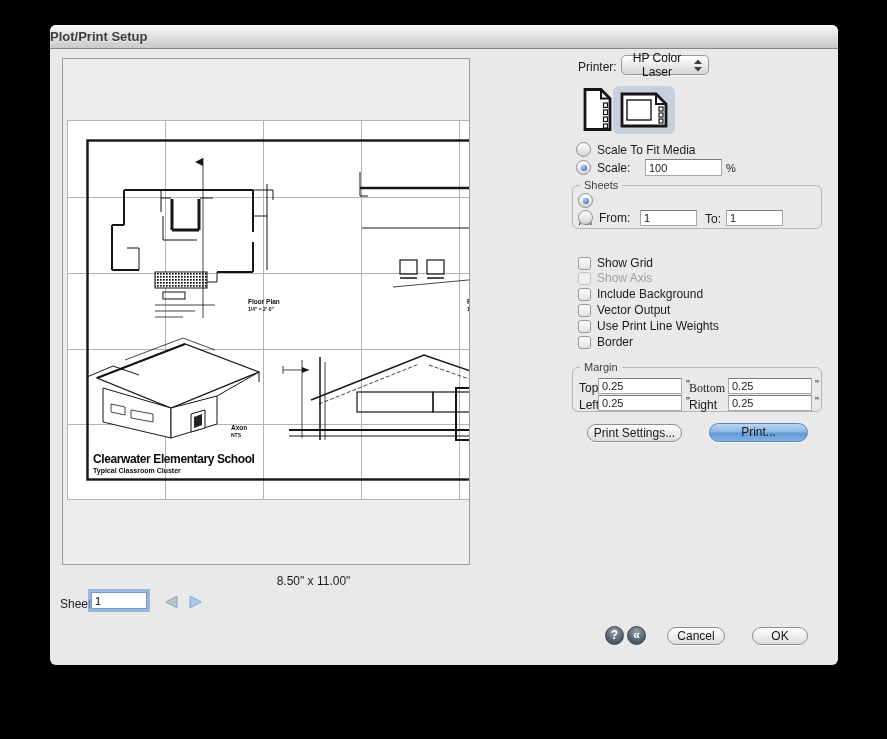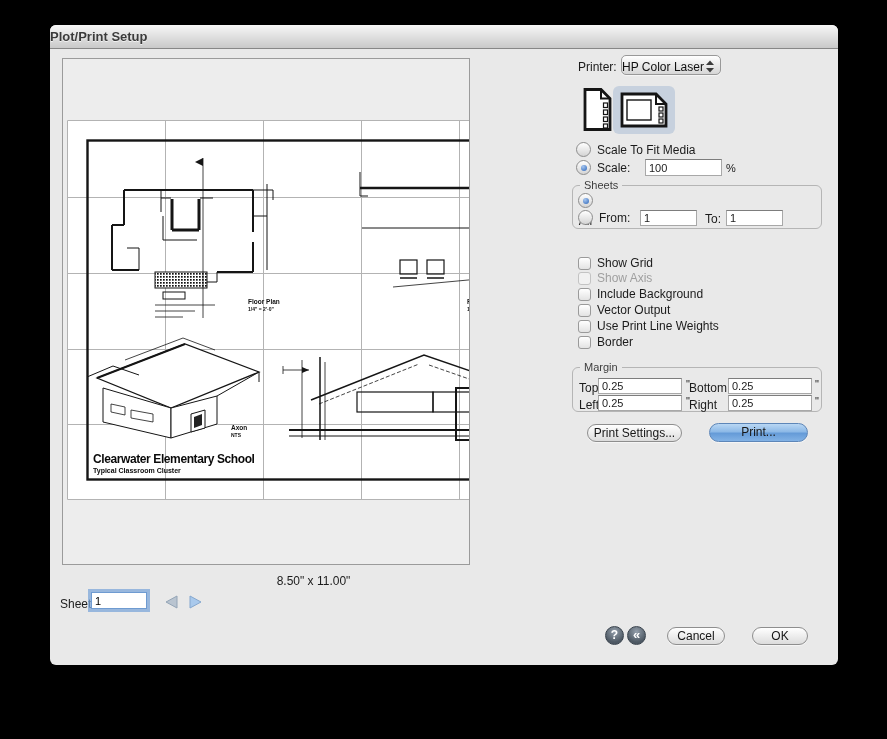--- a/index.html
+++ b/index.html
@@ -24,23 +24,23 @@
   .sheet-label{position:absolute;left:10px;top:572px;font-size:12px;color:#1b1b1b;}
   .sheet-input{position:absolute;left:41px;top:567px;width:56px;height:17px;
                border:1px solid #6f9bd1;background:#fff;font:11px "Liberation Sans",sans-serif;
                padding:1px 3px;box-sizing:border-box;outline:none;
                box-shadow:0 0 0 3px rgba(124,166,216,.75);}
   .nav-arrow{position:absolute;width:18px;height:16px;cursor:pointer;}
   
   .lbl{position:absolute;font-size:12px;color:#1b1b1b;white-space:nowrap;}
   .tfield{position:absolute;border:1px solid #a8a8a8;border-top-color:#7d7d7d;background:#fff;
           font:11px "Liberation Sans",sans-serif;color:#222;padding:1px 3px;box-sizing:border-box;}
-  .popup{position:absolute;left:571px;top:30px;width:100px;height:20px;box-sizing:border-box;
+  .popup{position:absolute;left:571px;top:30px;width:88px;height:20px;box-sizing:border-box;
          border:1px solid #999;border-radius:5px;background:linear-gradient(#fff,#d6d6d6);
-         display:flex;align-items:flex-end;box-shadow:0 1px 1px rgba(255,255,255,.6);cursor:pointer;}
+         display:flex;align-items:center;box-shadow:0 1px 1px rgba(255,255,255,.6);cursor:pointer;}
   .popup .pv{flex:1;text-align:center;font-size:12px;color:#111;}
   .orient{position:absolute;display:flex;align-items:center;justify-content:center;
           border-radius:6px;cursor:pointer;}
   .orient.selected{background:#c7d1de;}
   .radio-row{position:absolute;display:flex;align-items:center;gap:6px;}
   .radio{width:13px;height:13px;border-radius:50%;border:1px solid #8d8d8d;flex:0 0 auto;
          background:linear-gradient(#ffffff,#d4d4d4);position:relative;box-sizing:content-box;}
   .radio.selected::after{content:"";position:absolute;left:3.5px;top:3.5px;width:6px;height:6px;
          border-radius:50%;background:radial-gradient(circle at 35% 30%,#a6c6f0,#2c65b8);}
   .opt-row{position:absolute;left:528px;display:flex;align-items:flex-end;gap:6px;height:15px;}
@@ -241,21 +241,21 @@
     <span class="checkbox"></span>
     <span class="opt-label">Border</span>
   </div>
 
   <div class="groupbox" style="left:522px;top:342px;width:250px;height:45px;">
     <span class="gb-label">Margin</span>
   </div>
   <span class="lbl" style="left:529px;top:356px;">Top</span>
   <input class="tfield" style="left: 548px; top: 353px; width: 84px; height: 16px;" value="0.25">
   <span class="unit" style="left:636px;top:353px;">"</span>
-  <span class="lbl" style="left:639px;top:356px;">Bottom</span>
+  <span class="lbl" style="left:639px;top:356px;font-family:Liberation Serif, serif;">Bottom</span>
   <input class="tfield" style="left: 678px; top: 353px; width: 84px; height: 16px;" value="0.25">
   <span class="unit" style="left:765px;top:353px;">"</span>
   <span class="lbl" style="left:529px;top:373px;">Left</span>
   <input class="tfield" style="left: 548px; top: 370px; width: 84px; height: 16px;" value="0.25">
   <span class="unit" style="left:636px;top:370px;">"</span>
   <span class="lbl" style="left:639px;top:373px;">Right</span>
   <input class="tfield" style="left: 678px; top: 370px; width: 84px; height: 16px;" value="0.25">
   <span class="unit" style="left:765px;top:370px;">"</span>
 
   <div class="btn" style="left:537px;top:399px;width:95px;height:18px;line-height:16px;">Print Settings...</div>

